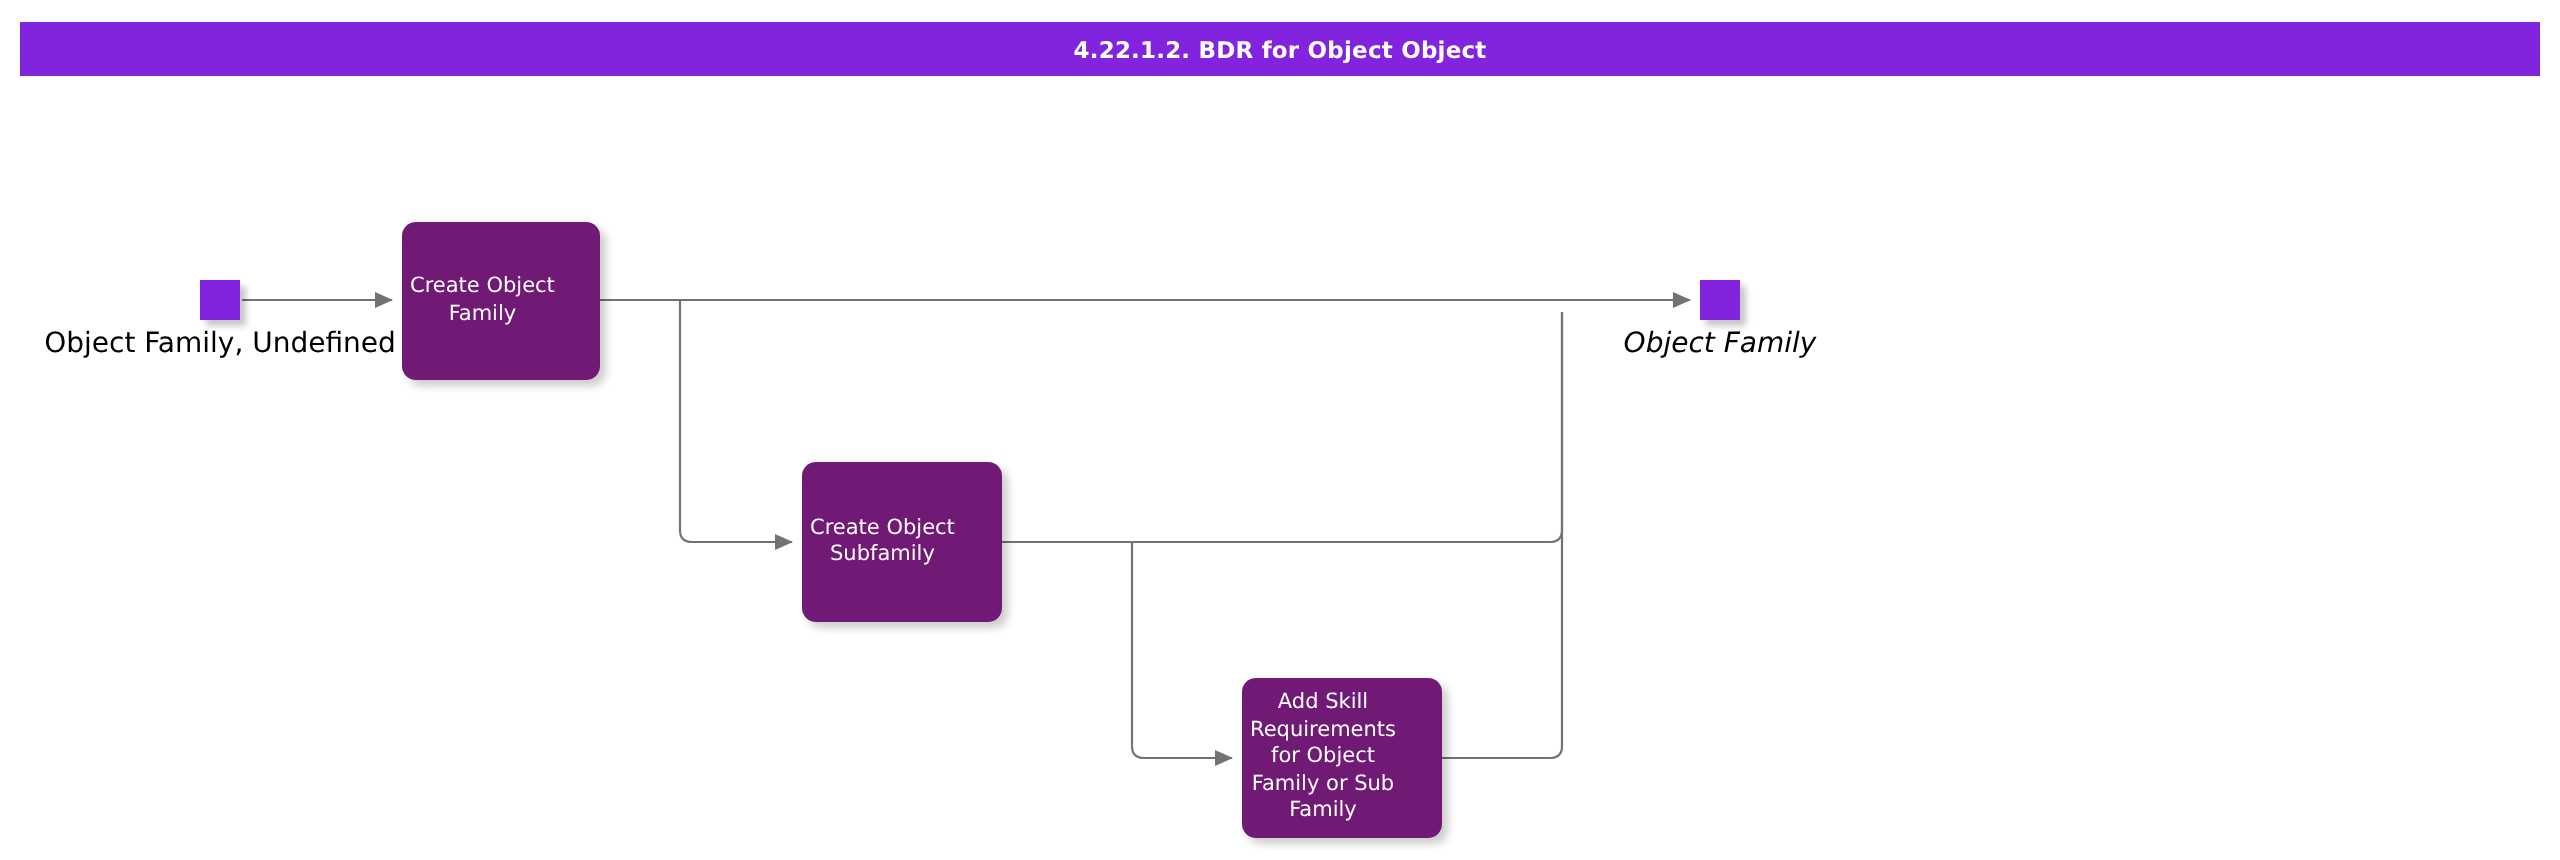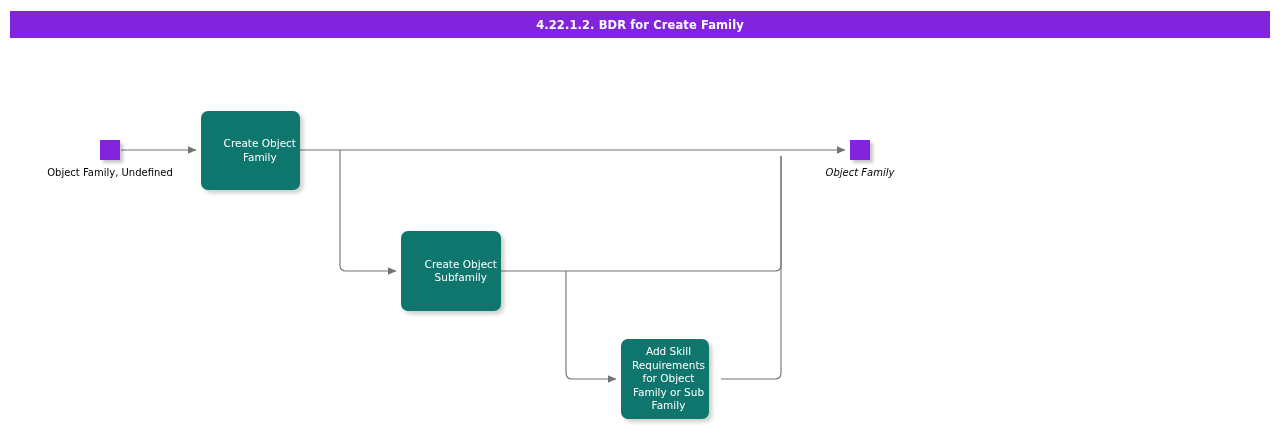--- a/index.html
+++ b/index.html
@@ -63,51 +63,51 @@
     box-shadow: 3px 3px 3px rgba(0,0,0,0.22);
   }
   .terminator .term-label {
     position: absolute;
     top: 26px;
     left: 50%;
     transform: translateX(-50%);
     white-space: nowrap;
     text-align: center;
     color: #000000;
-    font-size: 10px;
+    font-size: 14px;
     line-height: 13px;
     font-family: "DejaVu Sans", sans-serif;
   }
 
   
   .process-box {
     position: absolute;
-    background: #0f766e;
+    background: #701a75;
     border-radius: 7px;
     box-shadow: 3px 3px 4px rgba(0,0,0,0.20);
     display: flex;
     align-items: center;
-    justify-content: flex-end;
+    justify-content: flex-start;
     box-sizing: border-box;
     padding: 2px 4px;
   }
   .process-box .box-label {
     color: #ffffff;
     font-size: 10.5px;
     line-height: 13.5px;
     text-align: center;
     white-space: pre-line;
     font-family: "DejaVu Sans", sans-serif;
   }
 </style>
 </head>
 <body>
 
 <div id="title-bar">
-  <span class="title-text">4.22.1.2. BDR for Create Family</span>
+  <span class="title-text">4.22.1.2. BDR for Object Object</span>
 </div>
 
 <div id="diagram-canvas">
 
   <svg id="connectors" viewBox="0 0 1280 430" xmlns="http://www.w3.org/2000/svg">
     <defs>
       <marker id="arrow" markerWidth="9" markerHeight="8" refX="8.5" refY="4" orient="auto" markerUnits="userSpaceOnUse">
         <path d="M0,0 L9,4 L0,8 z" fill="#737373"></path>
       </marker>
     </defs>
@@ -141,21 +141,21 @@
   <div class="process-box" style="left:201px; top:111px; width:99px; height:79px;">
     <span class="box-label">Create Object
 Family</span>
   </div>
 
   <div class="process-box" style="left:401px; top:231px; width:100px; height:80px;">
     <span class="box-label">Create Object
 Subfamily</span>
   </div>
 
-  <div class="process-box" style="left:621px; top:339px; width:88px; height:80px;">
+  <div class="process-box" style="left:621px; top:339px; width:100px; height:80px;">
     <span class="box-label">Add Skill
 Requirements
 for Object
 Family or Sub
 Family</span>
   </div>
 
 </div>
 
 </body></html>

